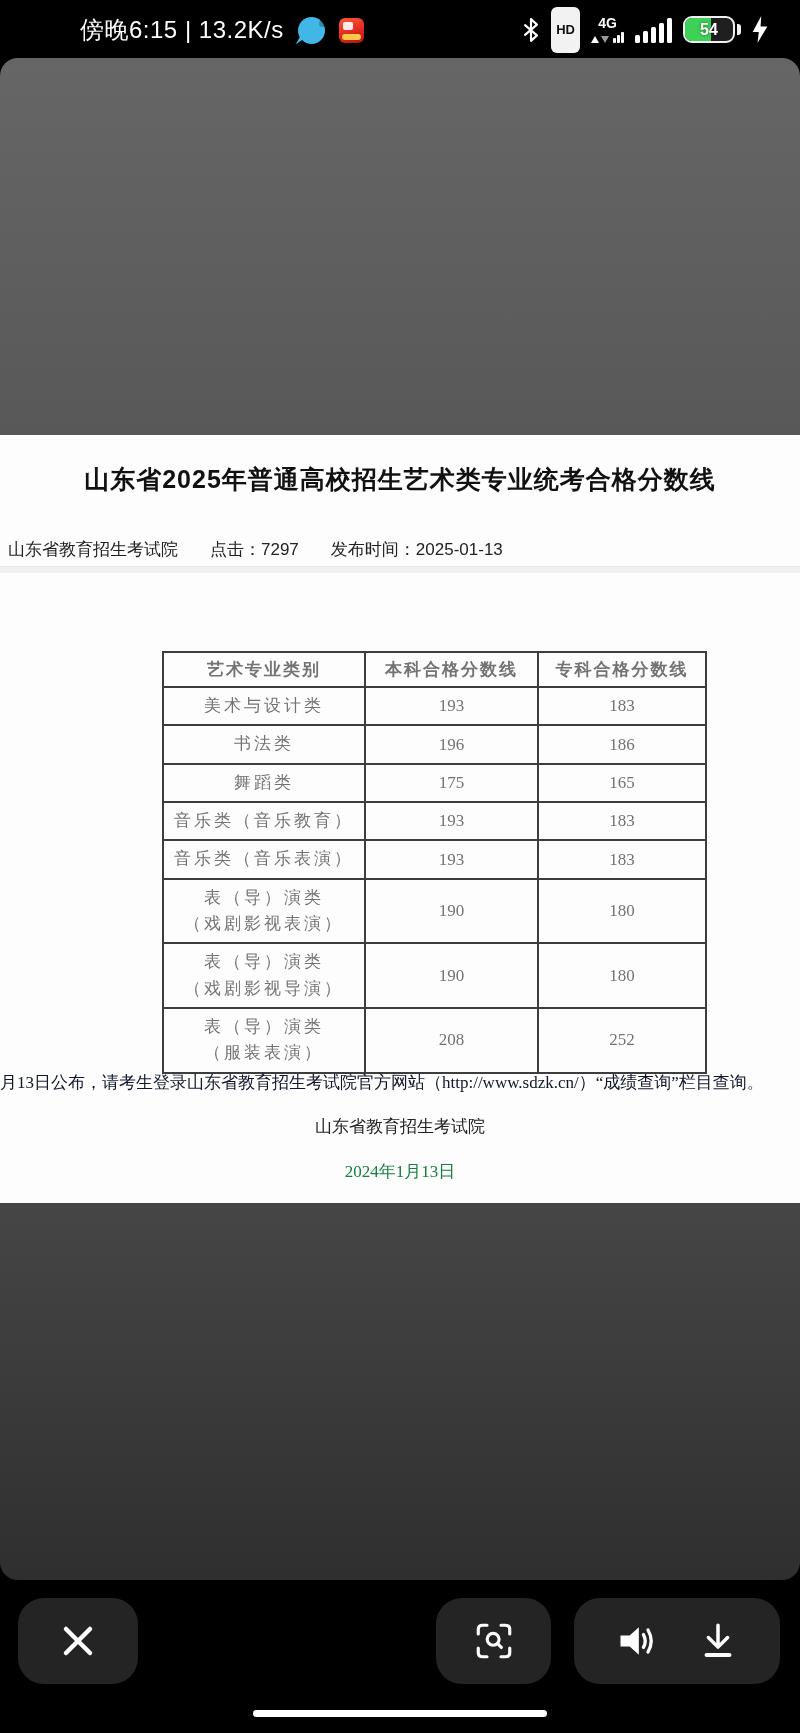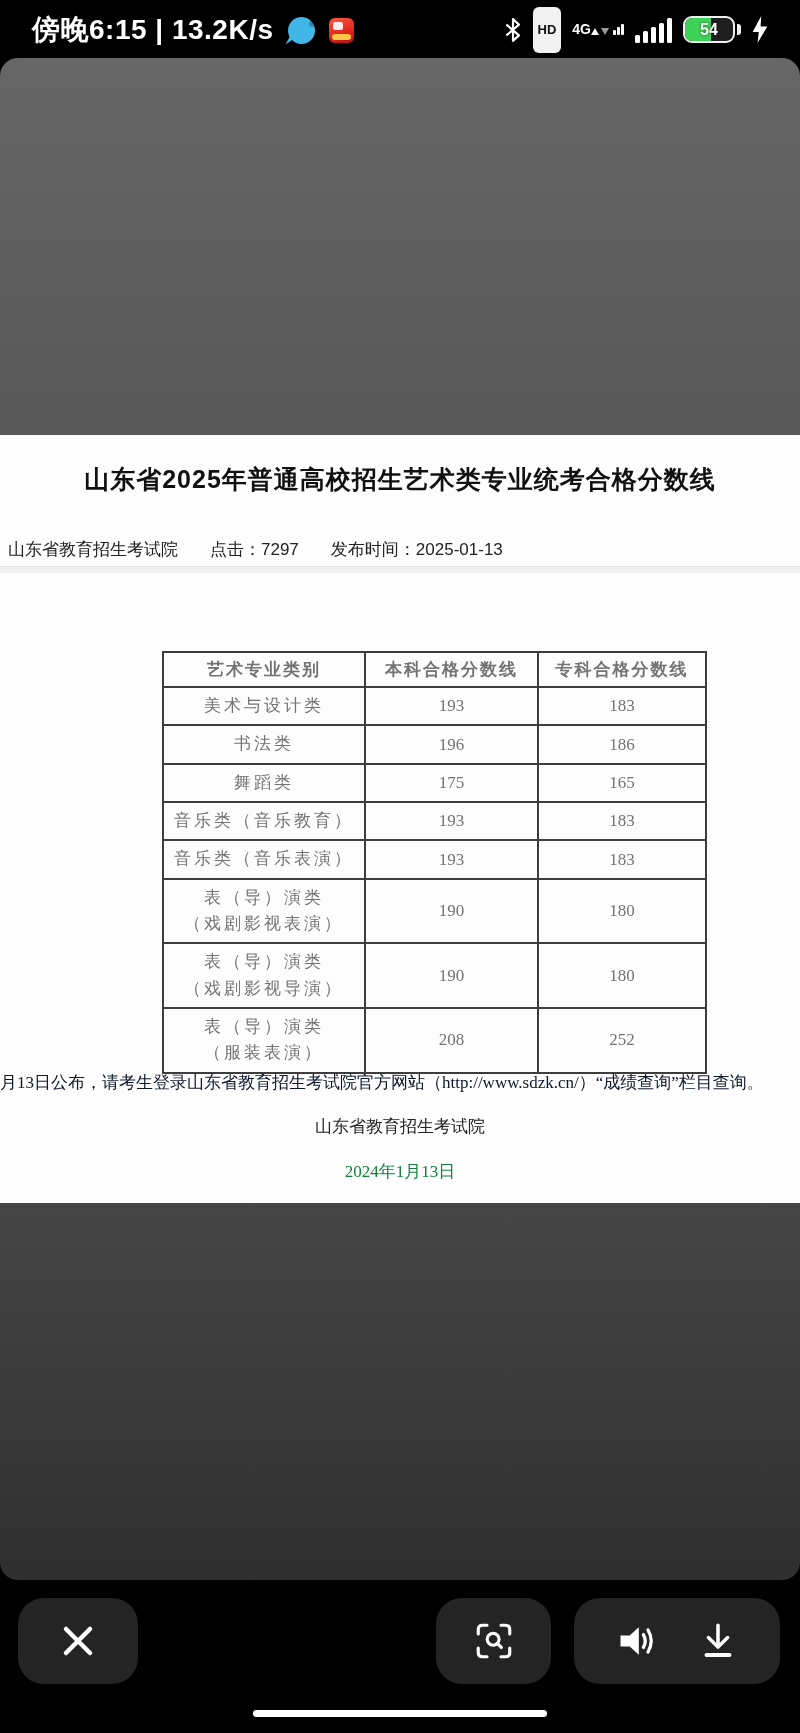--- a/index.html
+++ b/index.html
@@ -8,34 +8,34 @@
     position:relative; width:800px; height:1733px; background:#000;
     overflow:hidden; font-family:"Liberation Sans", sans-serif;
   }
 
   
   .statusbar {
     position:absolute; top:0; left:0; right:0; height:60px;
     display:flex; align-items:center; padding:0 32px; color:#fff;
   }
   .sb-left { display:flex; align-items:center; gap:14px; }
-  .sb-time { font-size:28px; font-weight:700; letter-spacing:0.5px; }
+  .sb-time { font-size:24px; font-weight:400; letter-spacing:0.5px;margin-left:48px; }
   .chat-icon { position:relative; width:27px; height:27px; background:#41b7e8; border-radius:50%; }
   .chat-icon::after { content:""; position:absolute; left:-2px; bottom:-1px; width:9px; height:9px;
     background:#41b7e8; clip-path:polygon(0 100%, 100% 30%, 55% 0); }
   .chat-icon::before { content:""; position:absolute; right:-1px; top:3px; width:7px; height:7px;
     background:#000; border-radius:50%; opacity:.25; }
   .red-app-icon { position:relative; width:25px; height:25px; border-radius:6px;
     background:linear-gradient(160deg,#ff5a3c 0%, #e02a1e 55%, #b31217 100%); overflow:hidden; }
   .red-app-icon .glyph1 { position:absolute; left:4px; top:4px; width:10px; height:8px; background:#fff; opacity:.9; border-radius:2px; }
   .red-app-icon .glyph2 { position:absolute; left:3px; bottom:3px; width:19px; height:6px; background:#ffd24a; opacity:.95; border-radius:3px; }
   .sb-right { margin-left:auto; display:flex; align-items:center; gap:11px; }
   .hd-badge { background:#f2f2f2; color:#111; font-weight:700; font-size:13px;
     padding:16px 5px; border-radius:6px; line-height:1.1; }
-  .net-group { display:flex; flex-direction:row; align-items:center; line-height:1; }
+  .net-group { display:flex; flex-direction:column; align-items:center; line-height:1; }
   .net-4g { font-size:14px; font-weight:700; margin-bottom:2px; }
   .net-sub { display:flex; align-items:flex-end; gap:2px; }
   .arr-up { width:0; height:0; border-left:4px solid transparent; border-right:4px solid transparent; border-bottom:7px solid #fff; }
   .arr-down { width:0; height:0; border-left:4px solid transparent; border-right:4px solid transparent; border-top:7px solid #9a9a9a; }
   .mini-bars { display:flex; align-items:flex-end; gap:1px; margin-left:2px; }
   .mini-bars i { display:block; width:3px; background:#fff; border-radius:1px; }
   .sig-bars { display:flex; align-items:flex-end; gap:3px; height:26px; }
   .sig-bars i { display:block; width:5px; background:#fff; border-radius:1.5px; }
   .battery { position:relative; display:flex; align-items:center; }
   .bat-body { position:relative; width:52px; height:27px; border:2.5px solid #f0f0f0;

